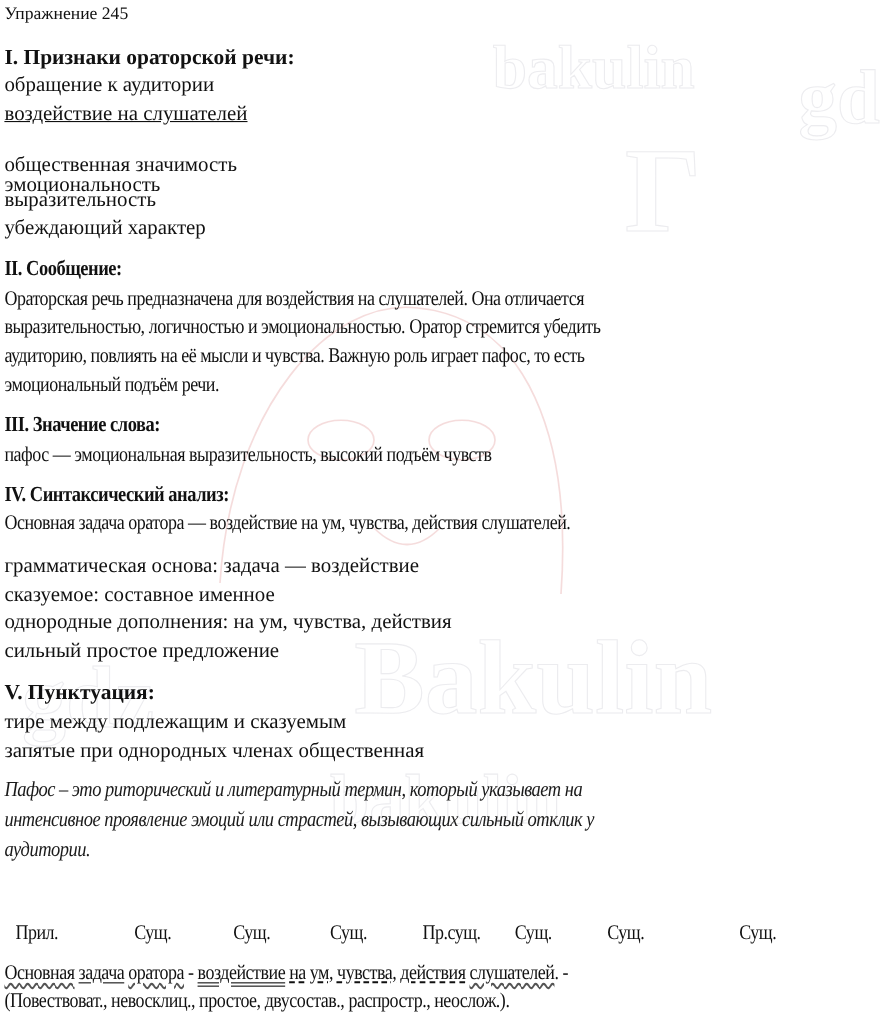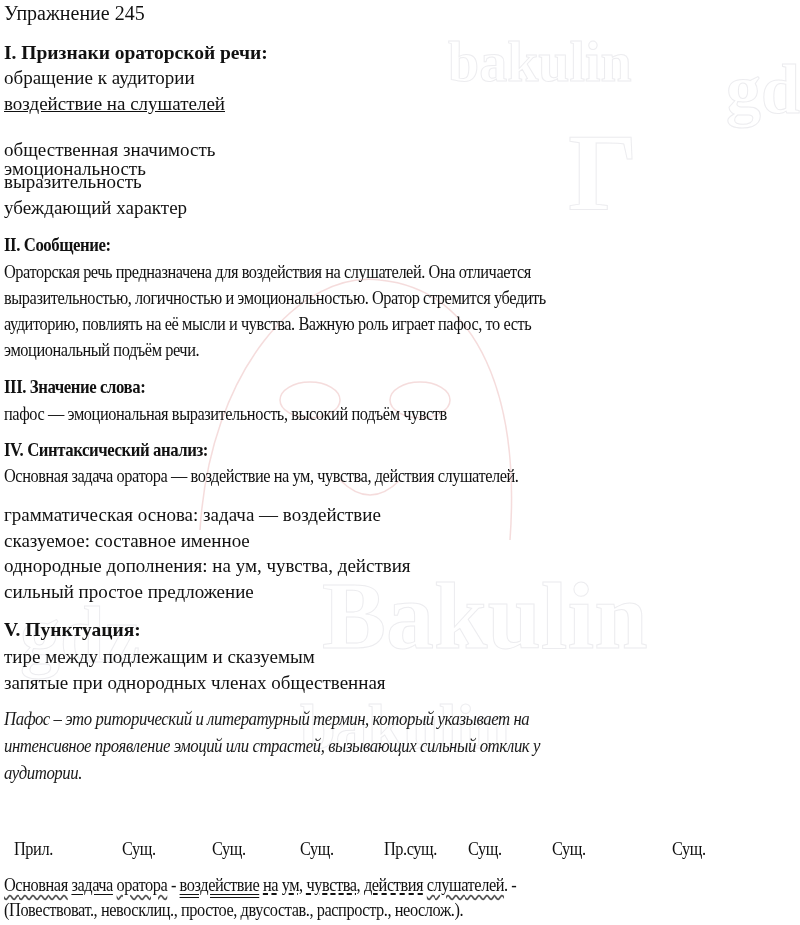--- a/index.html
+++ b/index.html
@@ -8,21 +8,21 @@
       font-family: "Liberation Serif", "DejaVu Serif", serif;
       color: #111111;
     }
     .wm {
       position: absolute; font-family: Liberation Serif, serif; font-weight: bold;
       color: transparent; -webkit-text-stroke: 1px rgba(220,220,225,0.55);
       pointer-events: none; z-index: 0; white-space: nowrap;
     }
     .content { position: absolute; left: 0; top: 0; width: 800px; z-index: 1; }
     .line { position: absolute; left: 4px; white-space: nowrap; font-size: 19px; line-height: 26px; }
-    .title { font-size: 20px; }
+    .title { font-size: 16px; }
     .heading { font-weight: bold; font-size: 19.5px; }
     .italic { font-style: italic; font-size: 19.5px; color: #1a1a1a; }
     .narrow-serif { font-family: "Liberation Serif", serif; letter-spacing: -0.5px; transform: scaleX(0.86); transform-origin: left; }
     .pos { position: absolute; top: 836px; font-size: 19px; line-height: 26px; white-space: nowrap; }
     .u { text-decoration: underline; text-underline-offset: 3px; }
     .u-dbl { text-decoration: underline double; text-underline-offset: 3px; }
     .u-wavy { text-decoration: underline wavy; text-decoration-color: #555; text-underline-offset: 3px; }
     .u-dash { text-decoration: underline dashed; text-underline-offset: 3px; }
   </style>
 </head>

